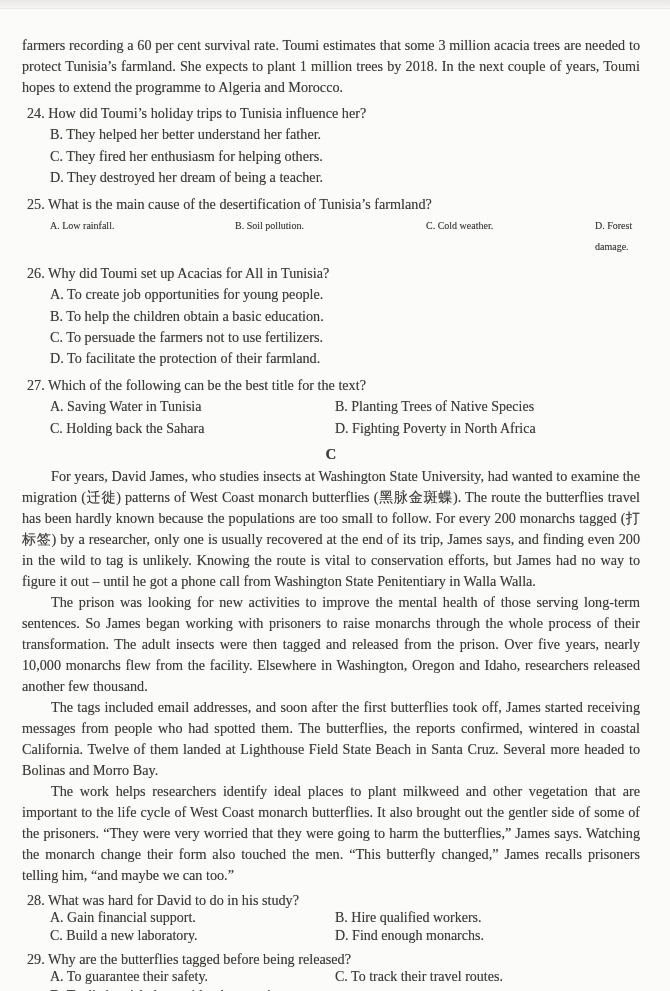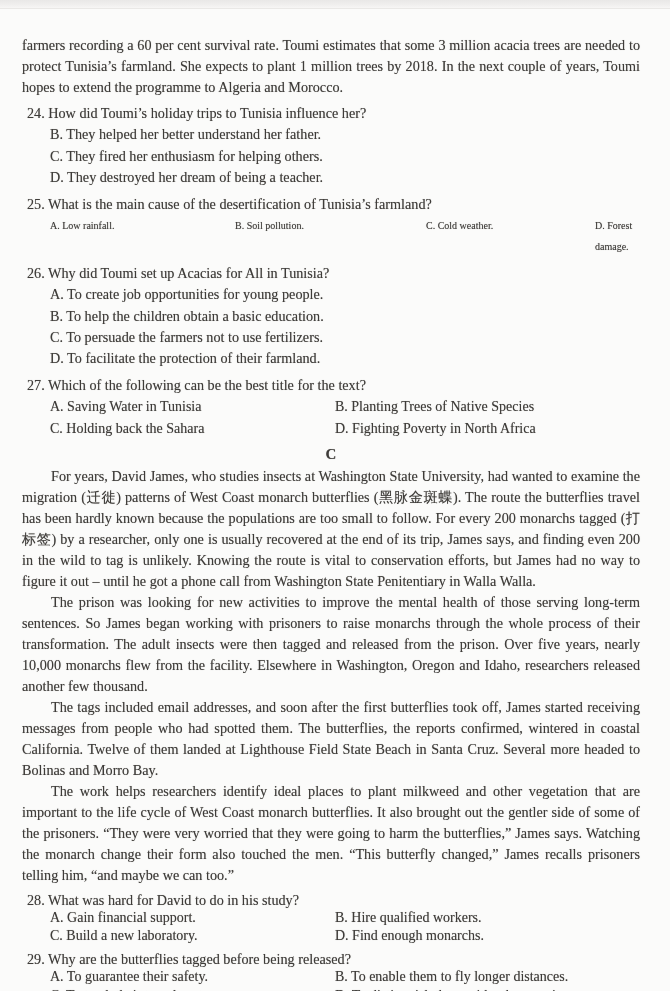--- a/index.html
+++ b/index.html
@@ -126,21 +126,20 @@
       <span>B. Hire qualified workers.</span>
       <span>C. Build a new laboratory.</span>
       <span>D. Find enough monarchs.</span>
     </div>
   </div>
 
   <div class="qblock compact">
     <div class="qline">29. Why are the butterflies tagged before being released?</div>
     <div class="opt-grid">
       <span>A. To guarantee their safety.</span>
-      <span>B. To enable them to fly longer distances.</span>
       <span>C. To track their travel routes.</span>
       <span>D. To distinguish them with other species.</span>
     </div>
   </div>
 
   <div class="page-footer">英语试题  第 4 页  共 8 页</div>
 
 </div>
 
 </body></html>

